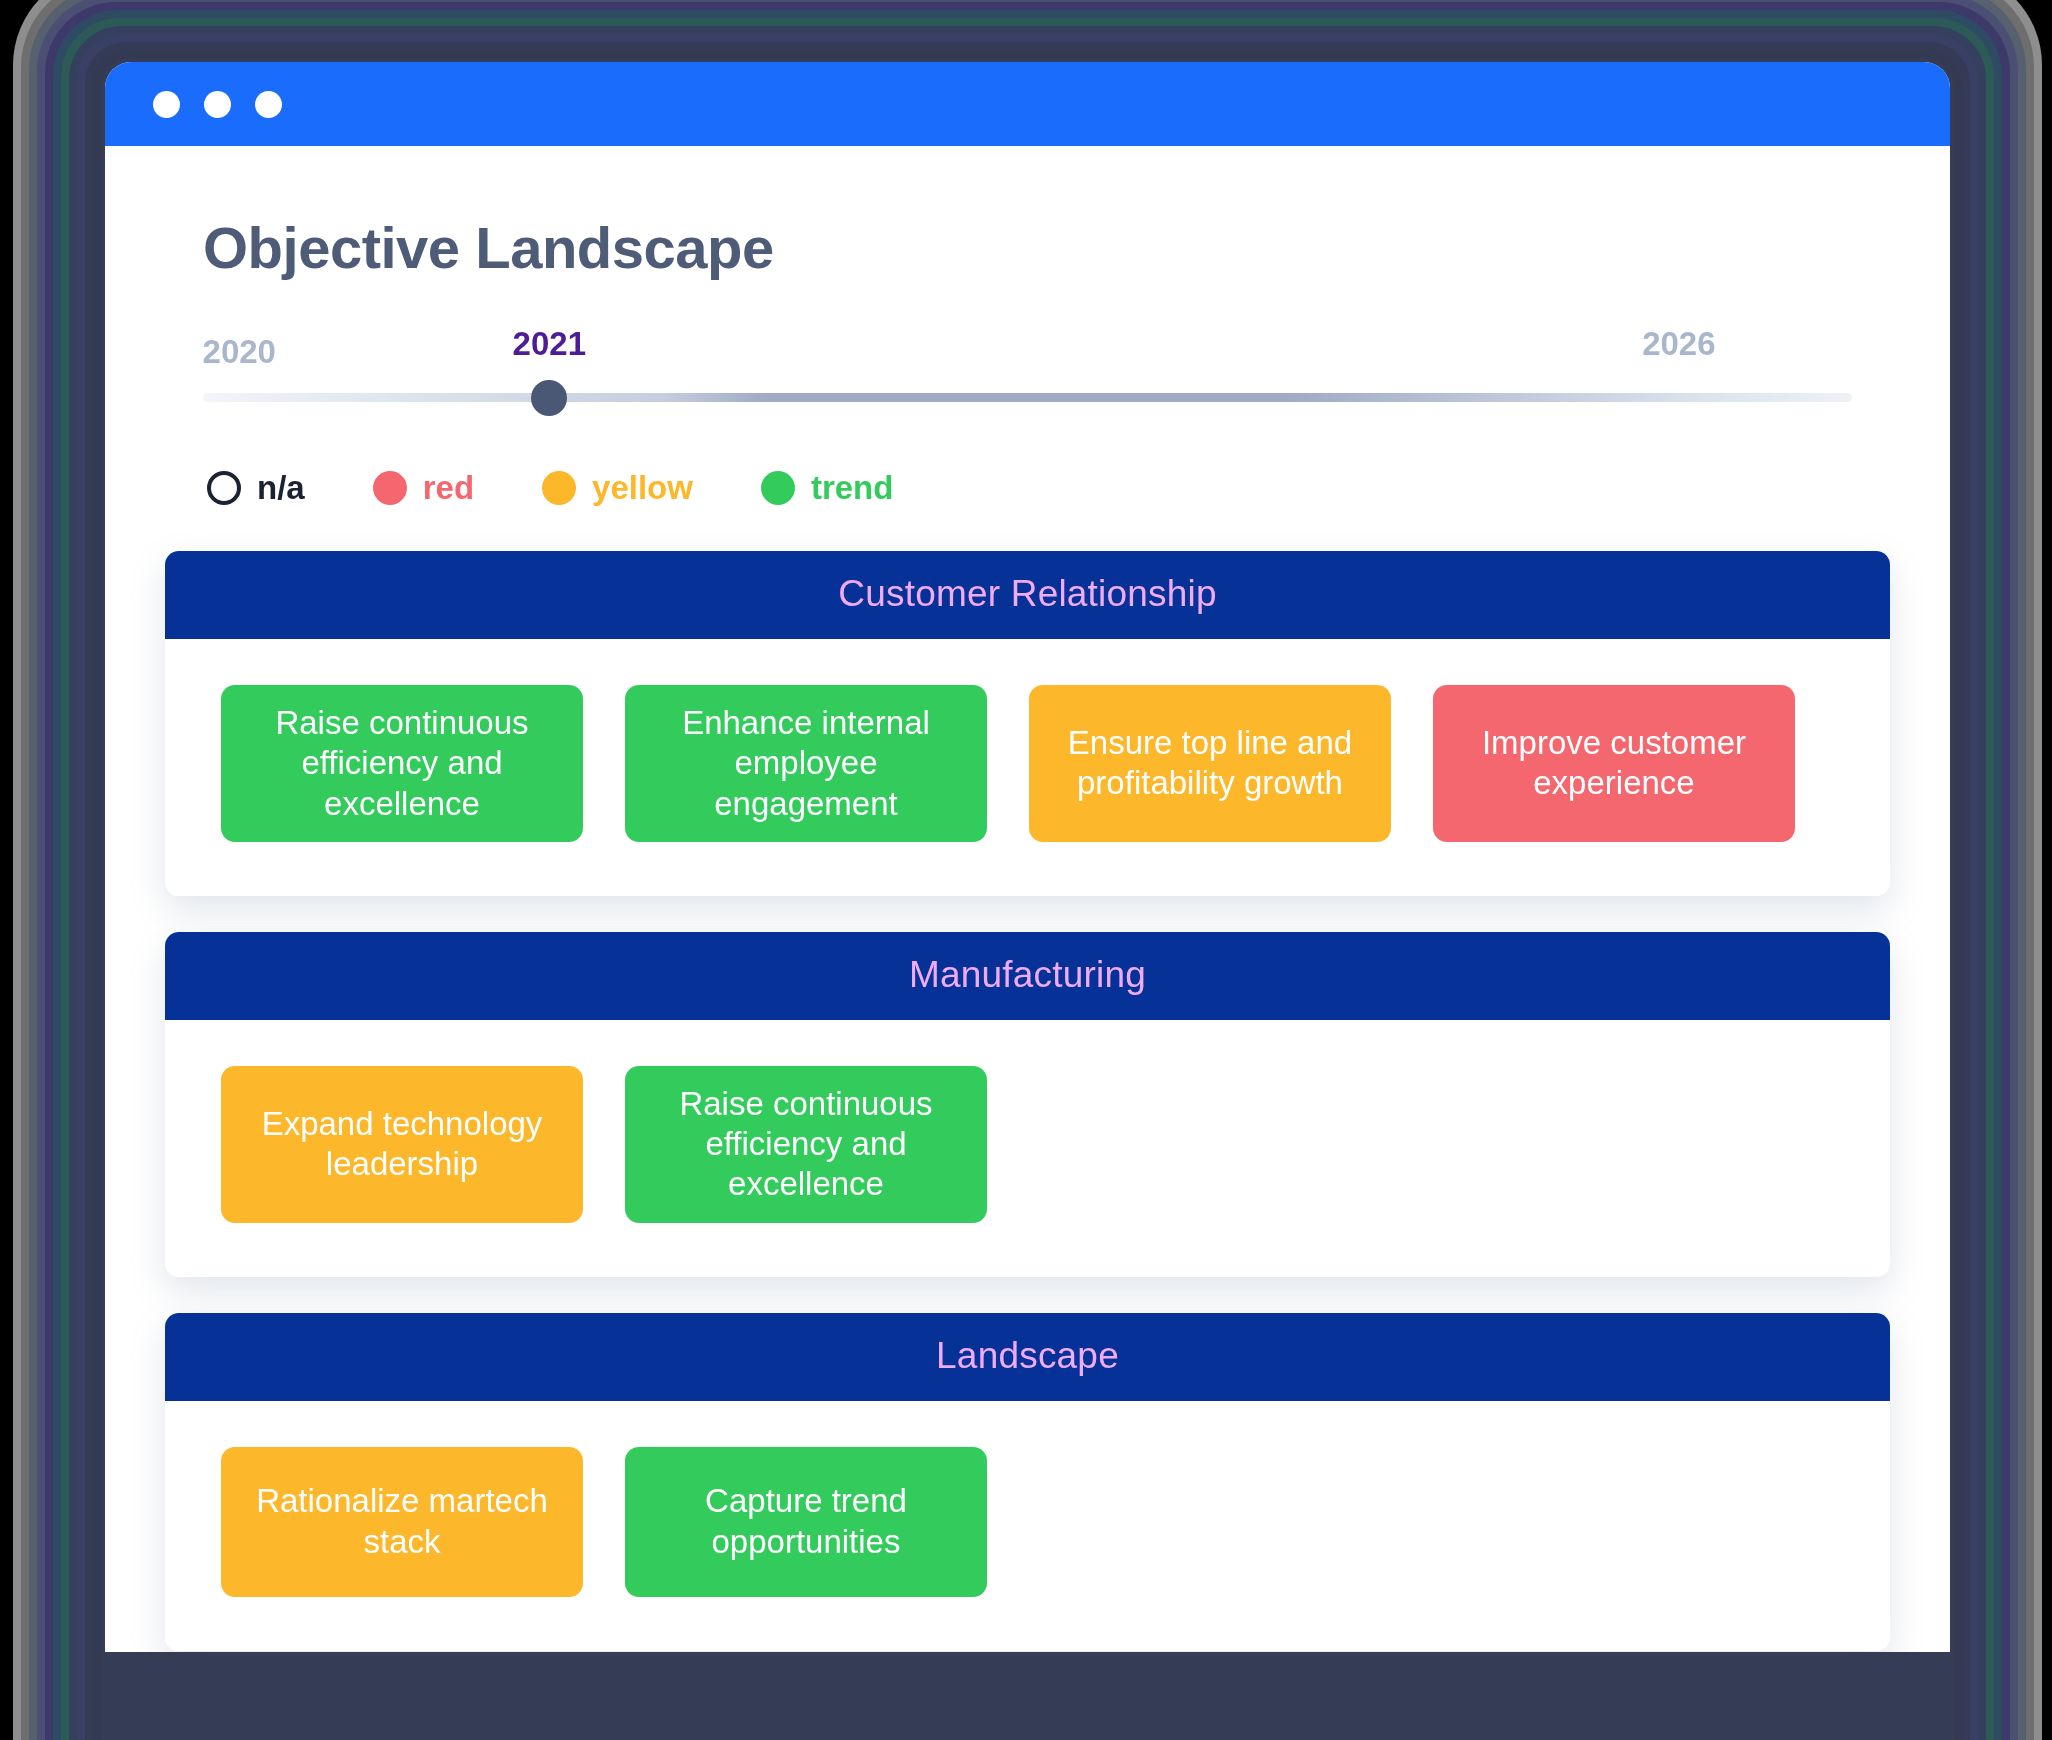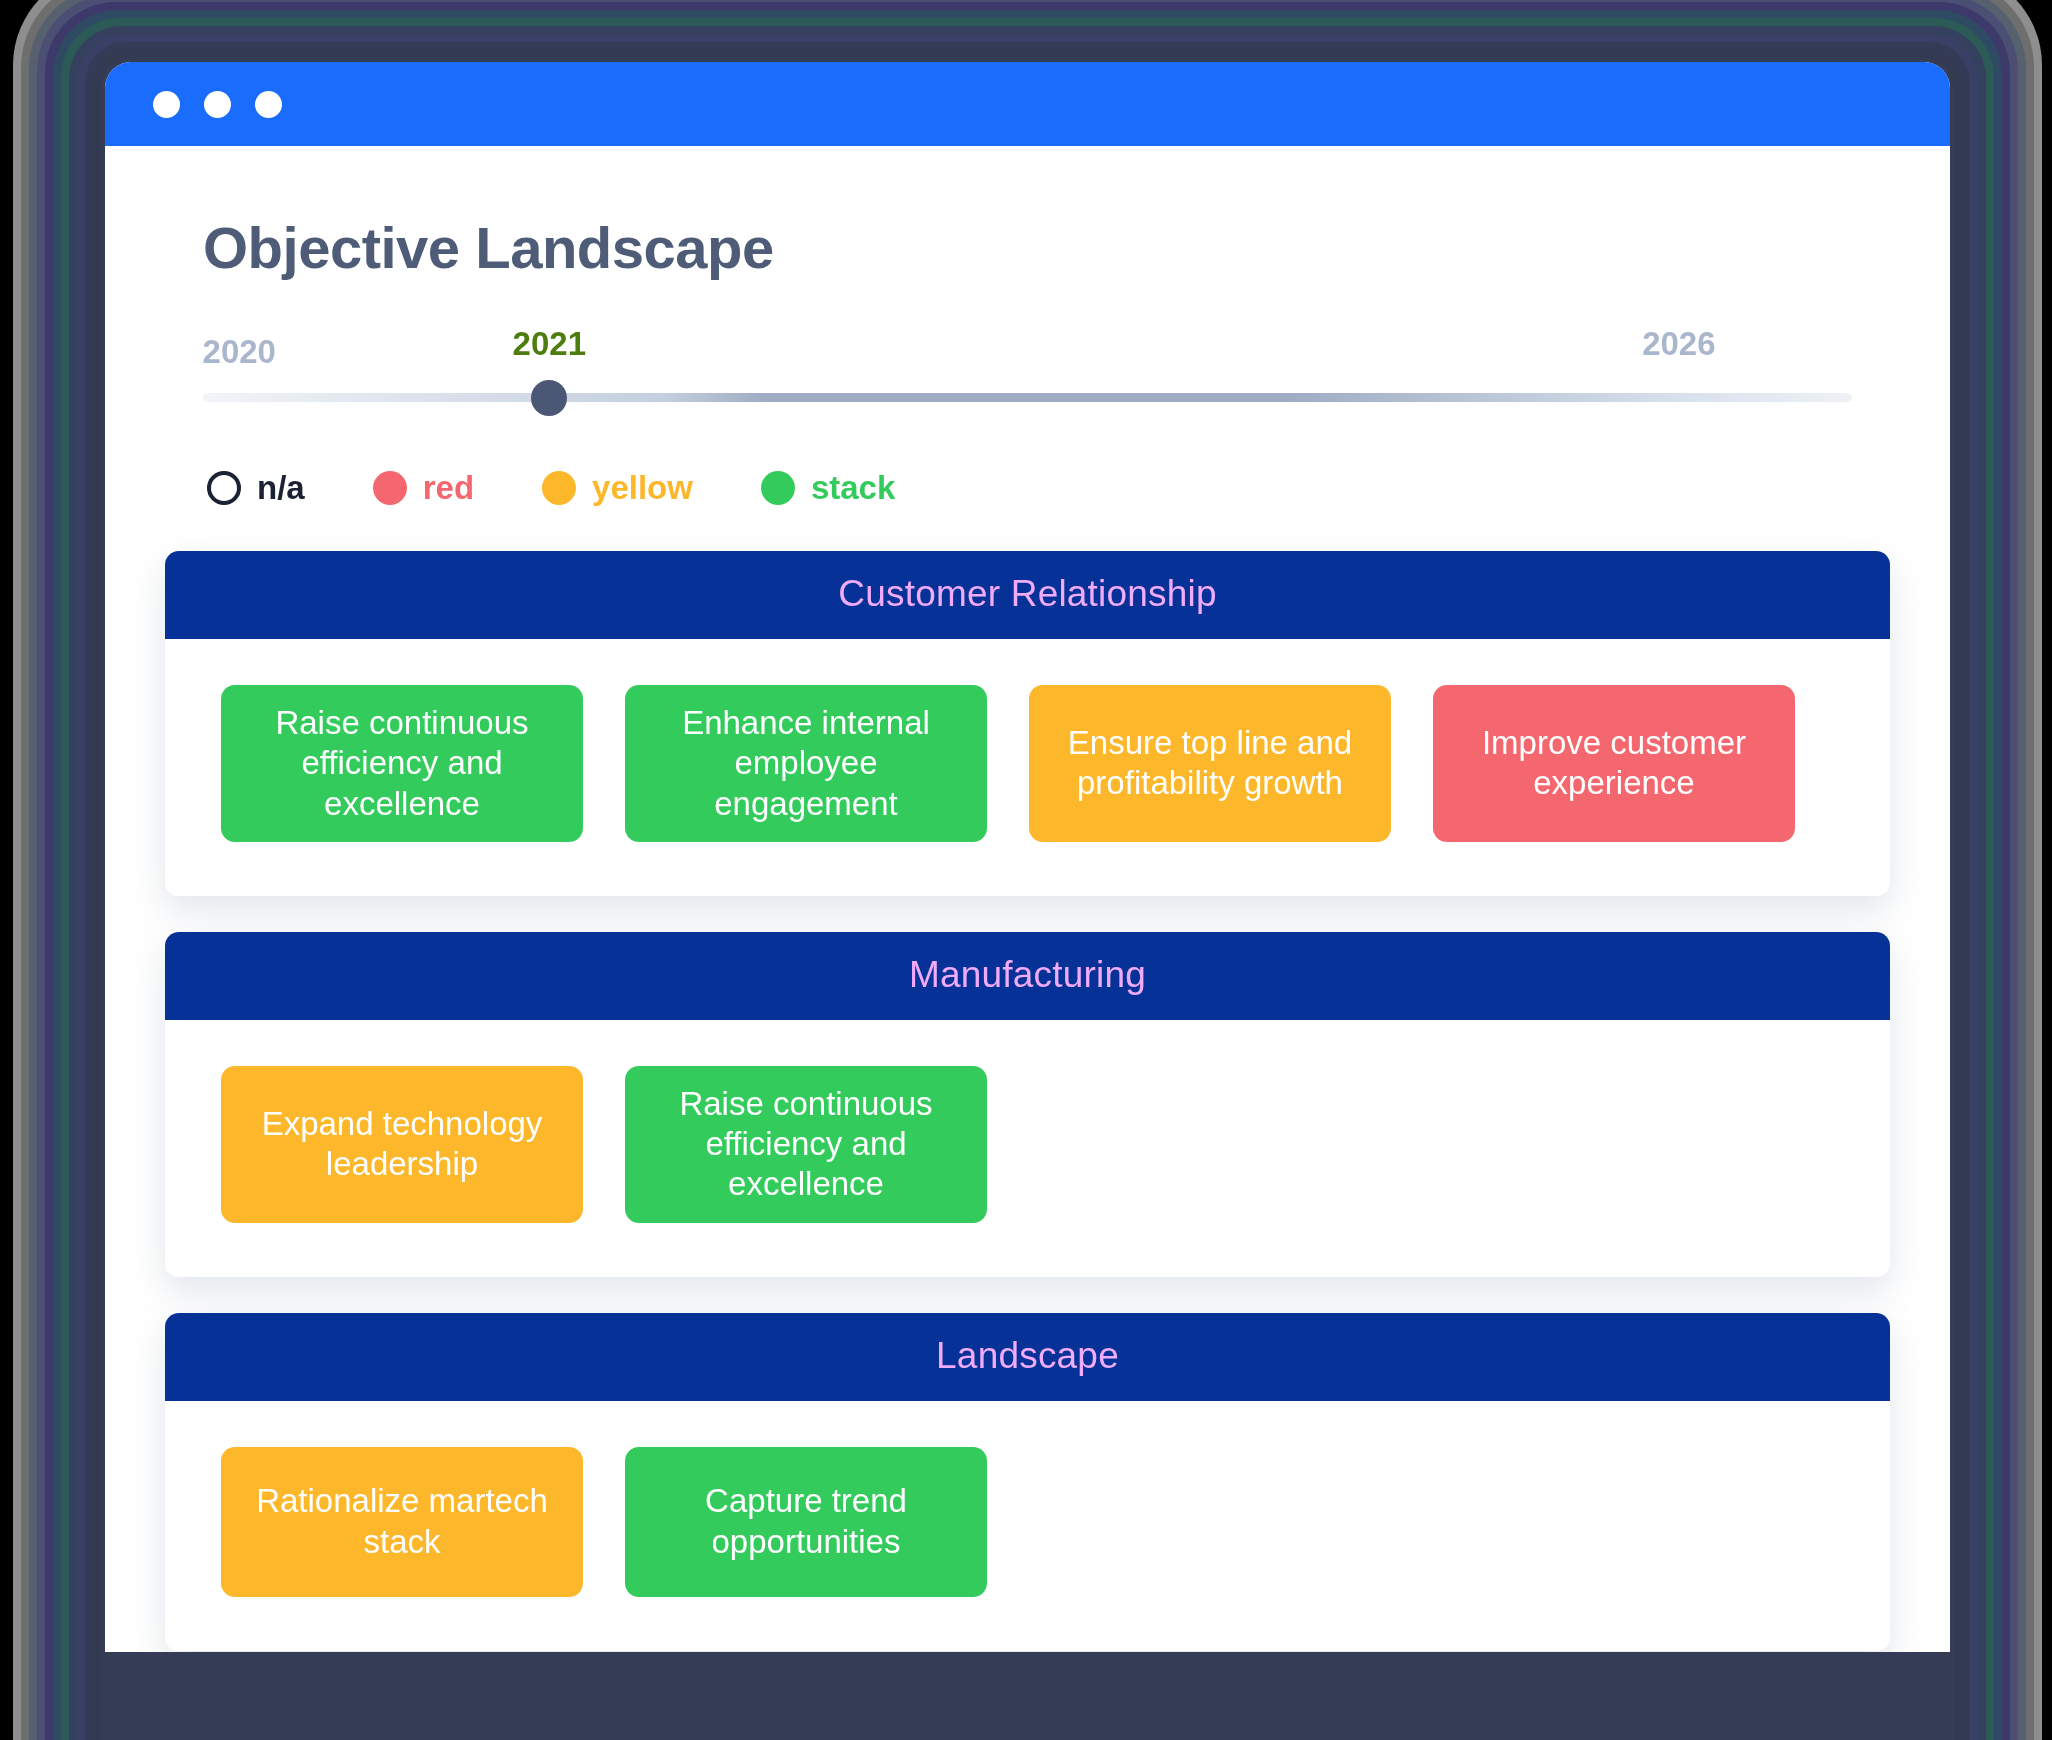--- a/index.html
+++ b/index.html
@@ -87,21 +87,21 @@
   }
   .tl-label {
     position: absolute;
     font-size: 33px;
     font-weight: 600;
     top: 0;
     transform: translateX(-50%);
     white-space: nowrap;
   }
   .tl-label.dim { color: #aab6cc; }
-  .tl-label.active { color: #4d7c0f; }
+  .tl-label.active { color: #4c1d95; }
 
   .tl-track {
     position: absolute;
     top: 68px;
     left: 0;
     right: 0;
     height: 9px;
     border-radius: 5px;
     background: linear-gradient(to right, #f2f5f9 0%, #c4cede 28%, #9facc4 34%, #9facc4 66%, #d9e1ec 90%, #eef2f7 100%);
   }
@@ -234,21 +234,21 @@
           <div class="legend-item">
             <span class="legend-swatch" style="background: rgb(244, 103, 111);"></span>
             <span class="legend-text" style="color: rgb(244, 103, 111);">red</span>
           </div>
           <div class="legend-item">
             <span class="legend-swatch" style="background: rgb(252, 183, 43);"></span>
             <span class="legend-text" style="color: rgb(252, 183, 43);">yellow</span>
           </div>
           <div class="legend-item">
             <span class="legend-swatch" style="background: rgb(51, 204, 92);"></span>
-            <span class="legend-text" style="color: rgb(51, 204, 92);">stack</span>
+            <span class="legend-text" style="color: rgb(51, 204, 92);">trend</span>
           </div>
         </div>
 
       <div class="sections" id="sections">
           <div class="section">
             <div class="section-header">Customer Relationship</div>
             <div class="section-body">
               <div class="obj-card green">Raise continuous efficiency and excellence</div>
               <div class="obj-card green">Enhance internal employee engagement</div>
               <div class="obj-card yellow">Ensure top line and profitability growth</div>

